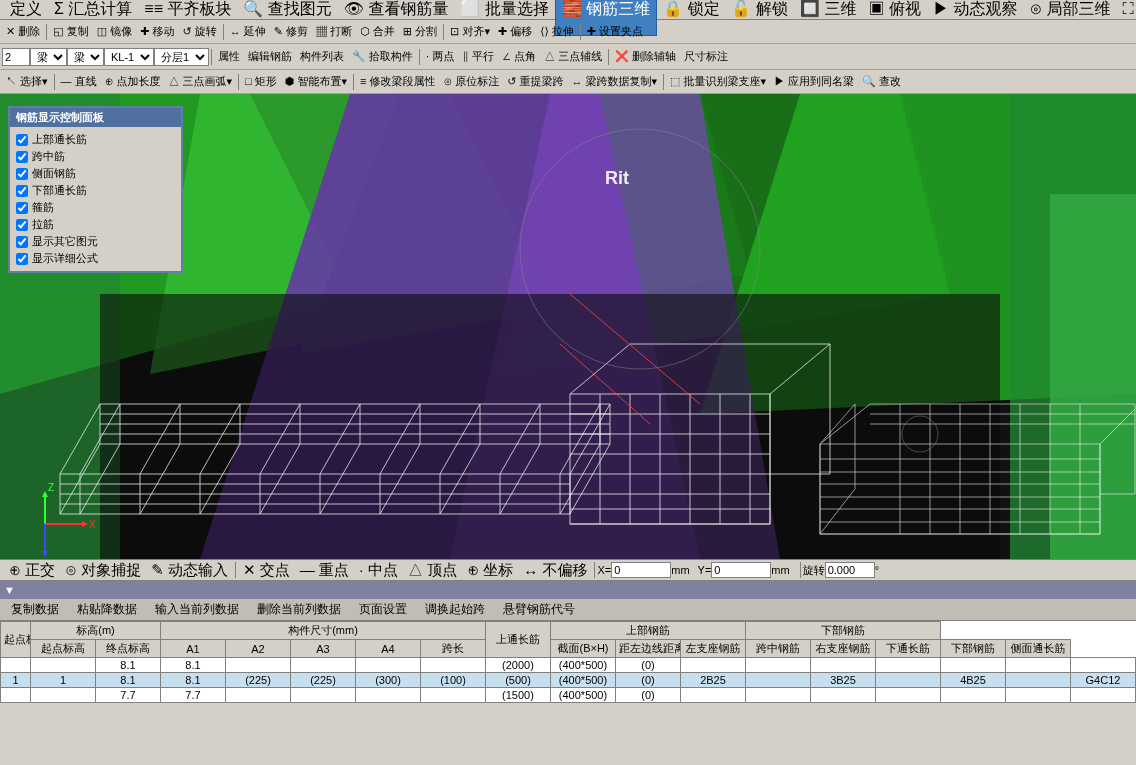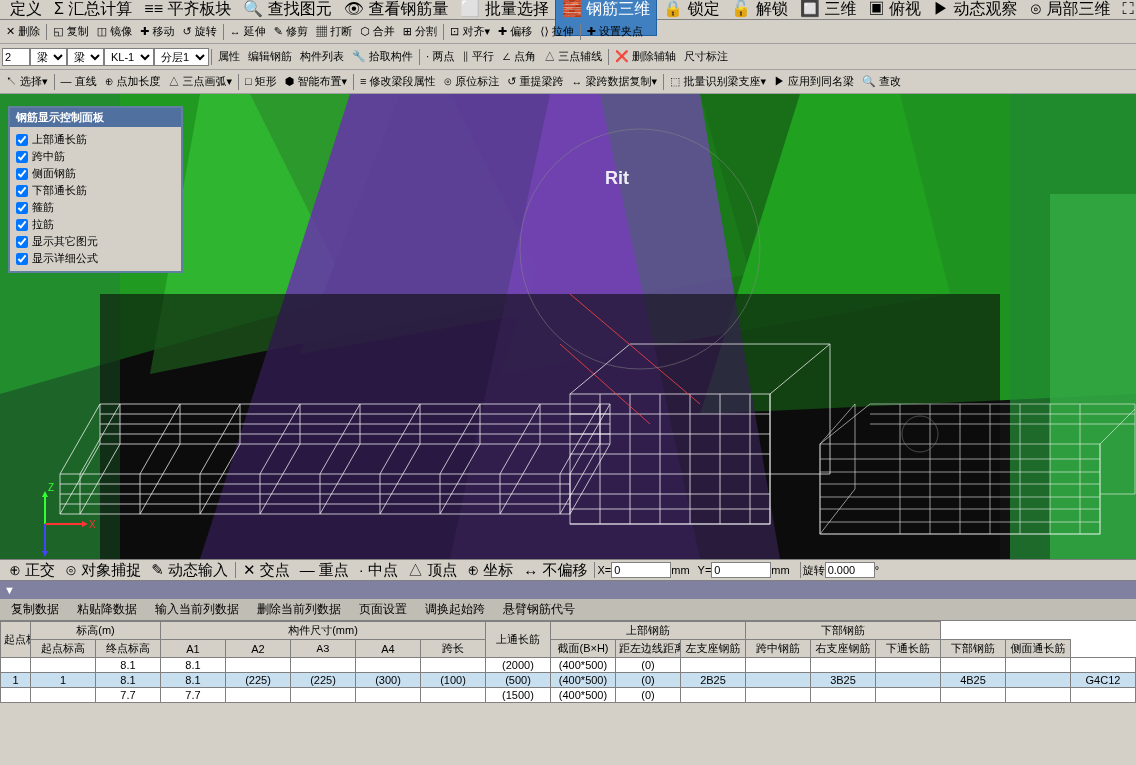--- a/index.html
+++ b/index.html
@@ -457,21 +457,21 @@
           <th colspan="5">构件尺寸(mm)</th>
           <th rowspan="2" style="width:65px;">上通长筋</th>
           <th colspan="3">上部钢筋</th>
           <th colspan="3">下部钢筋</th>
         </tr>
         <tr class="col-header-top">
           <th style="width:45px;">起点标高</th>
           <th style="width:45px;">终点标高</th>
           <th style="width:35px;">A1</th>
           <th style="width:35px;">A2</th>
-          <th style="width:35px;font-family:Liberation Mono, monospace;">A3</th>
+          <th style="width:35px;">A3</th>
           <th style="width:35px;">A4</th>
           <th style="width:50px;">跨长</th>
           <th style="width:70px;">截面(B×H)</th>
           <th style="width:65px;">距左边线距离</th>
           <th style="width:65px;">左支座钢筋</th>
           <th style="width:65px;font-family:Liberation Serif, serif;">跨中钢筋</th>
           <th style="width:65px;">右支座钢筋</th>
           <th style="width:65px;">下通长筋</th>
           <th style="width:65px;">下部钢筋</th>
           <th style="width:65px;">侧面通长筋</th>

